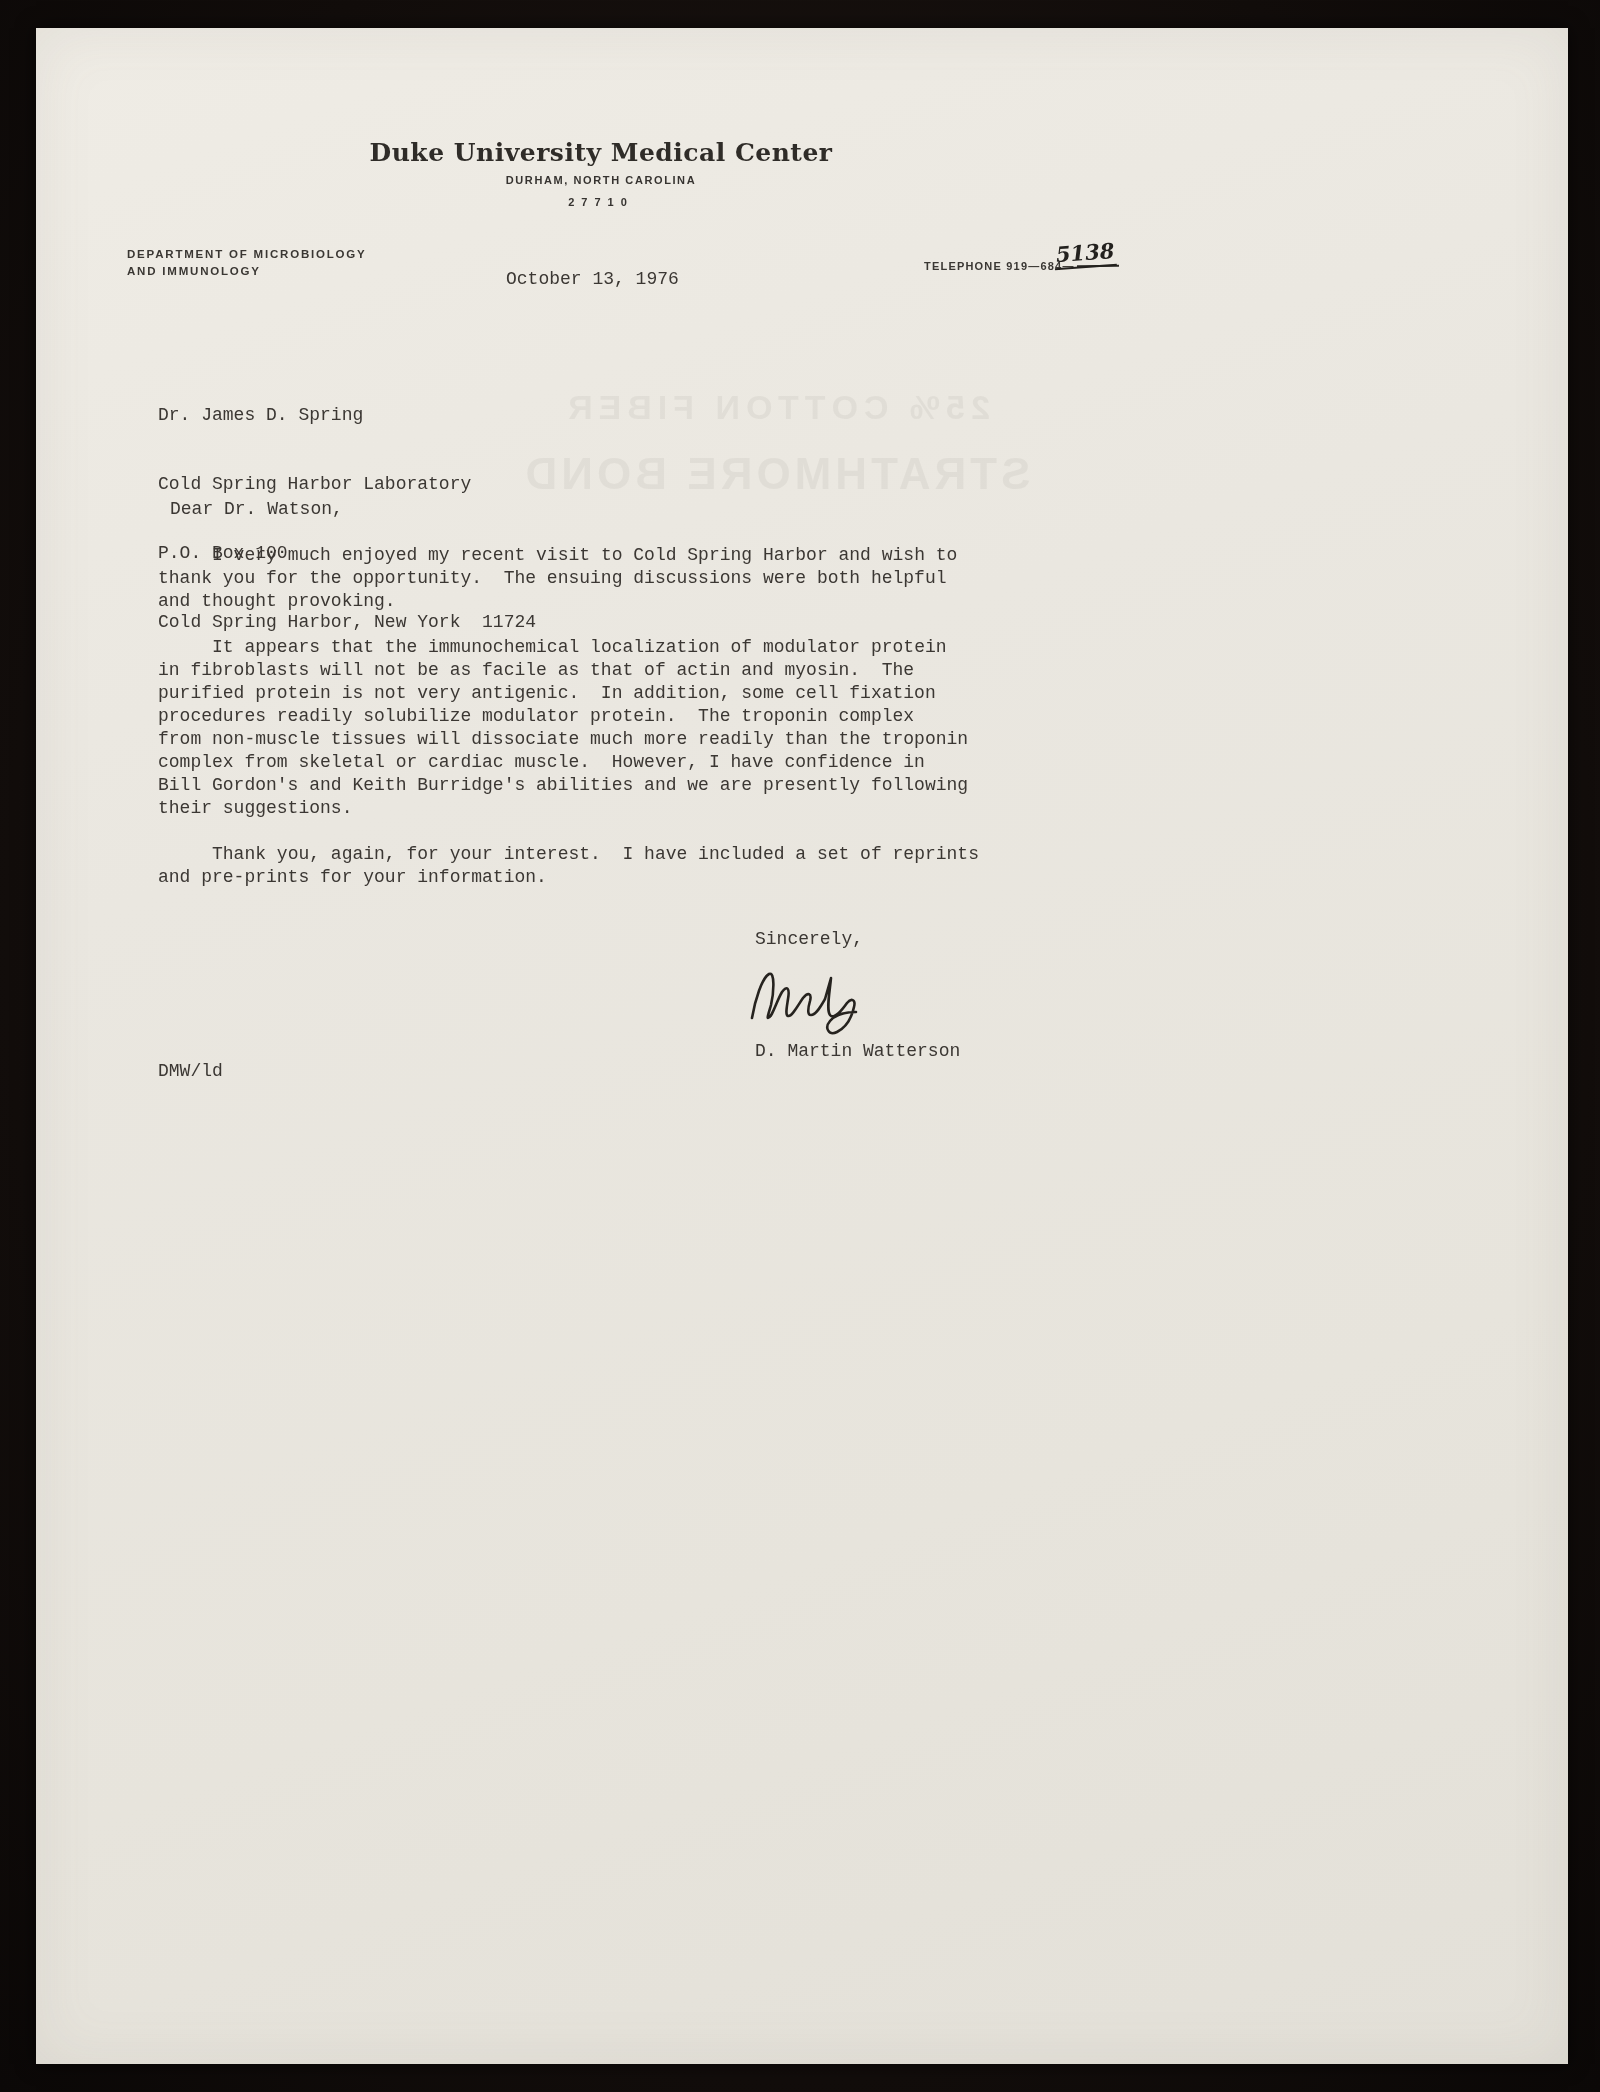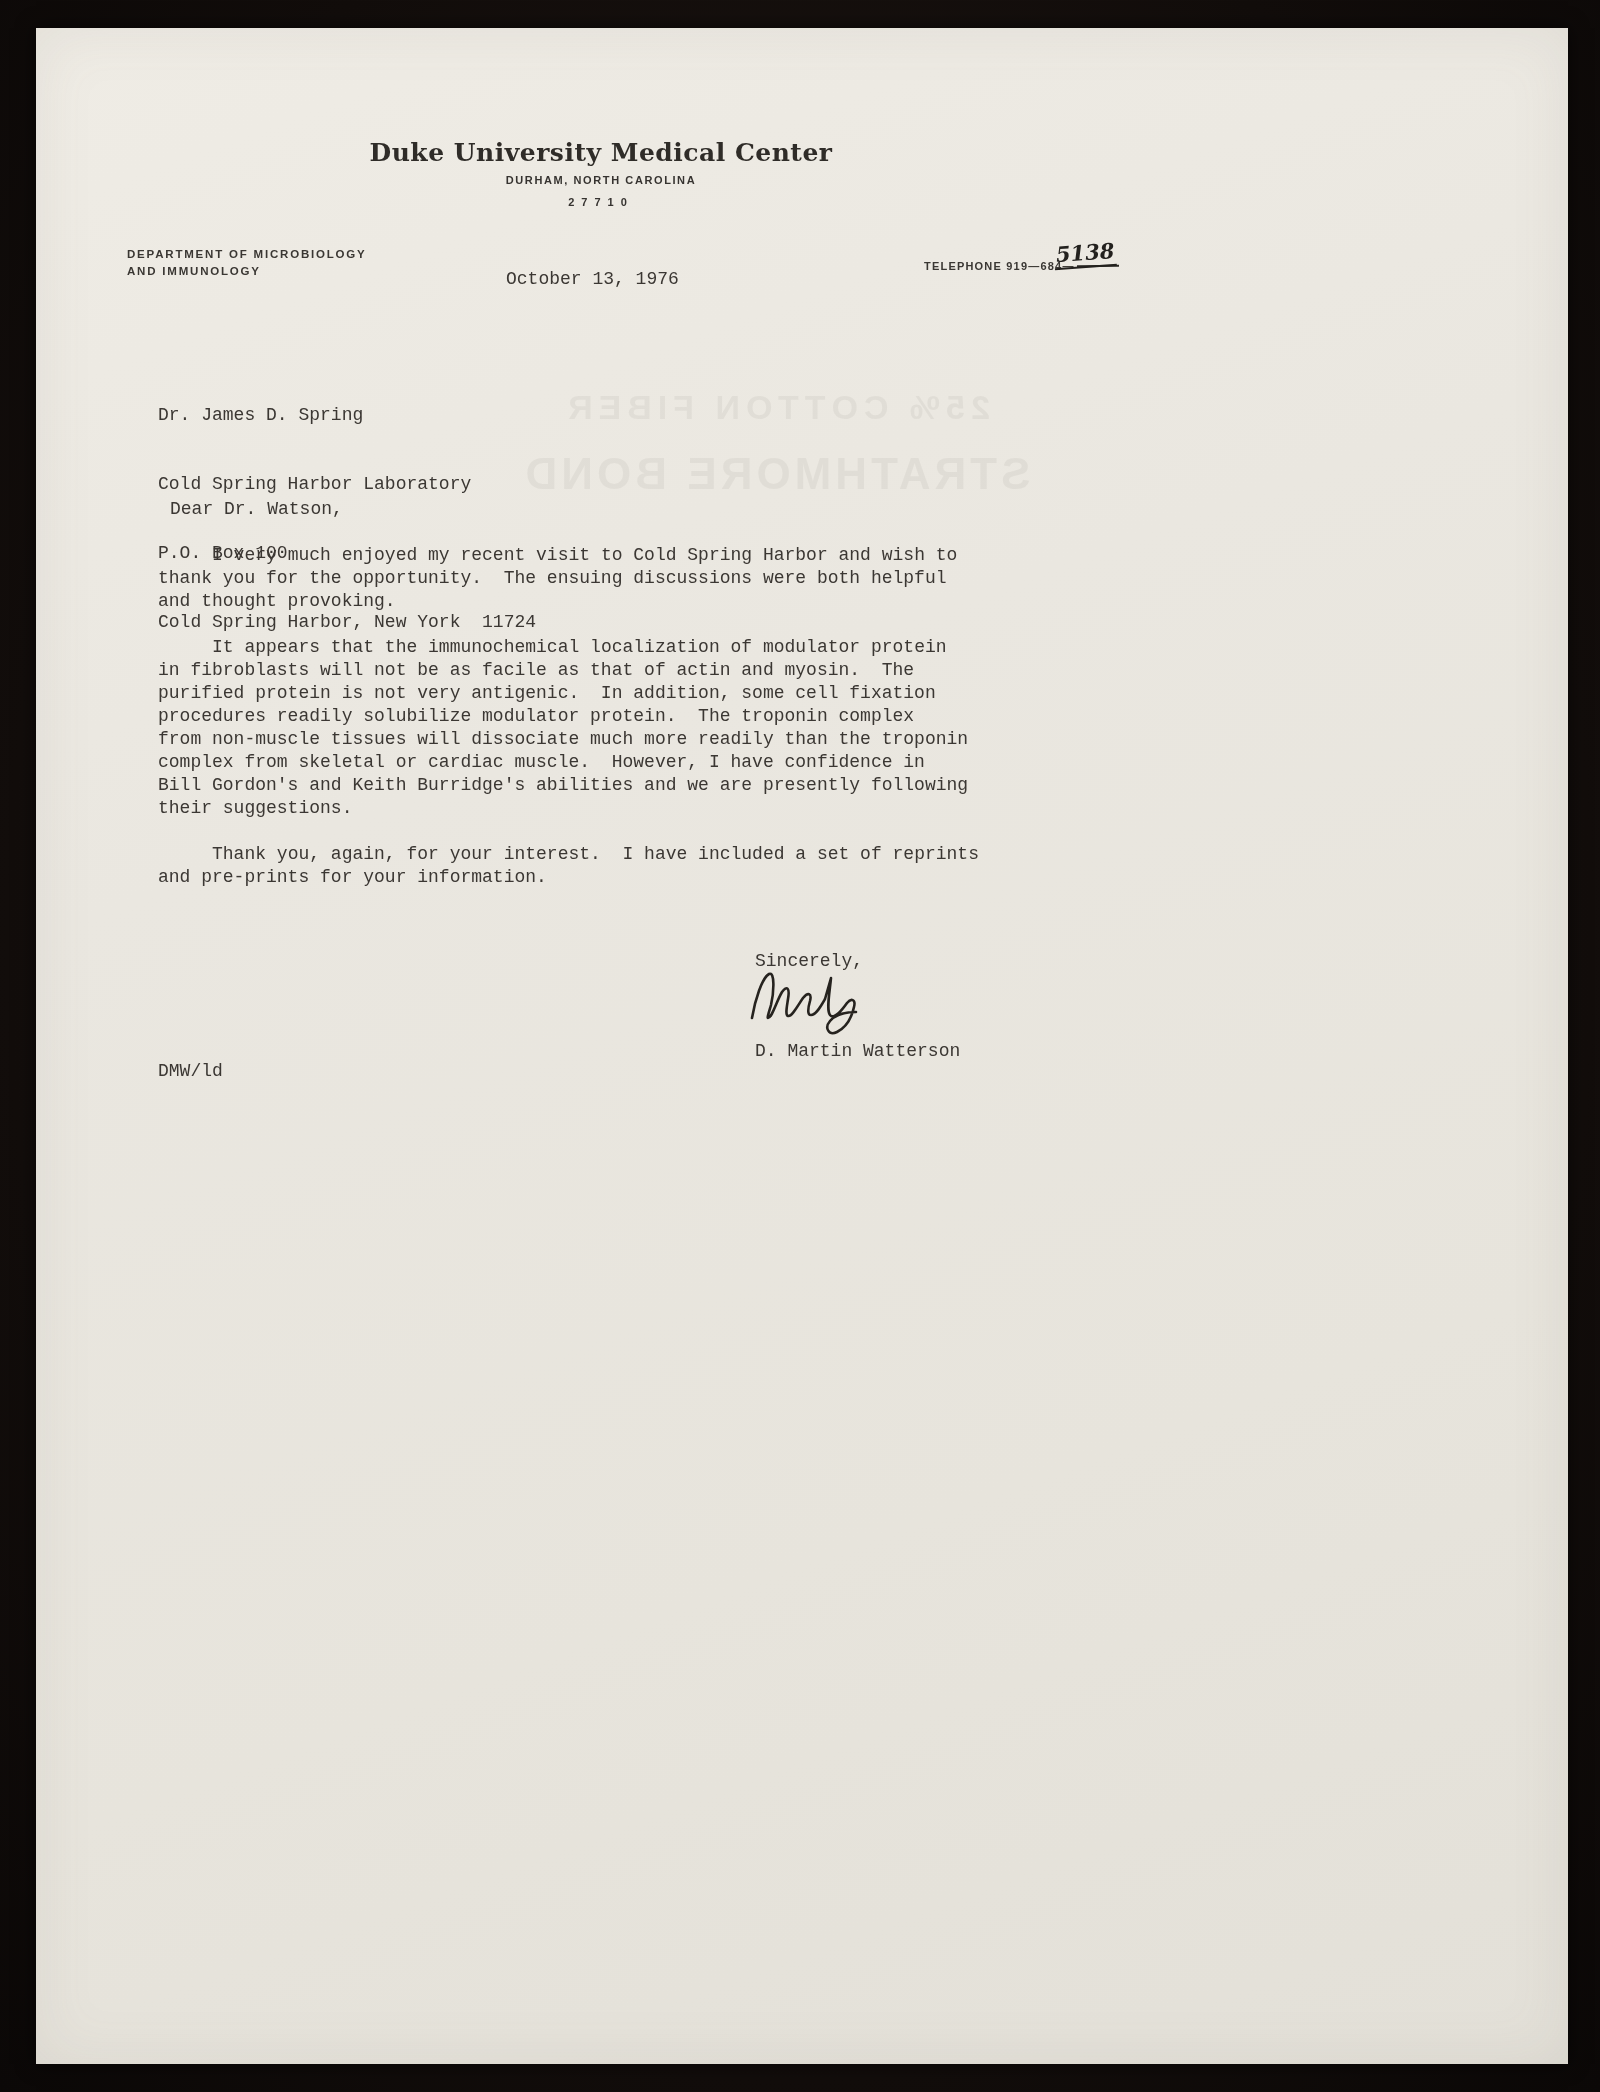--- a/index.html
+++ b/index.html
@@ -54,21 +54,21 @@
     font-size:18px;line-height:23px;color:#3b3733;
     white-space:pre-wrap;
   }
   .date{position:absolute;left:470px;top:240px;}
   .recipient{position:absolute;left:122px;top:330px;}
   .salutation{position:absolute;left:122px;top:470px;margin-left:12px;}
   .para{position:absolute;left:122px;width:920px;}
   .p1{top:516px;}
   .p2{top:608px;}
   .p3{top:815px;}
-  .closing{position:absolute;left:719px;top:900px;margin-top:22px;}
+  .closing{position:absolute;left:719px;top:900px;}
   .typed-name{position:absolute;left:719px;top:1012px;}
   .initials{position:absolute;left:122px;top:1032px;}
   
   .signature{position:absolute;left:708px;top:932px;width:160px;height:82px;}
   
   .watermark{
     position:absolute;left:430px;top:360px;width:620px;
     transform:scaleX(-1);
     color:#8a857c;opacity:.10;text-align:center;
     font-family:"Liberation Sans",sans-serif;font-weight:700;

